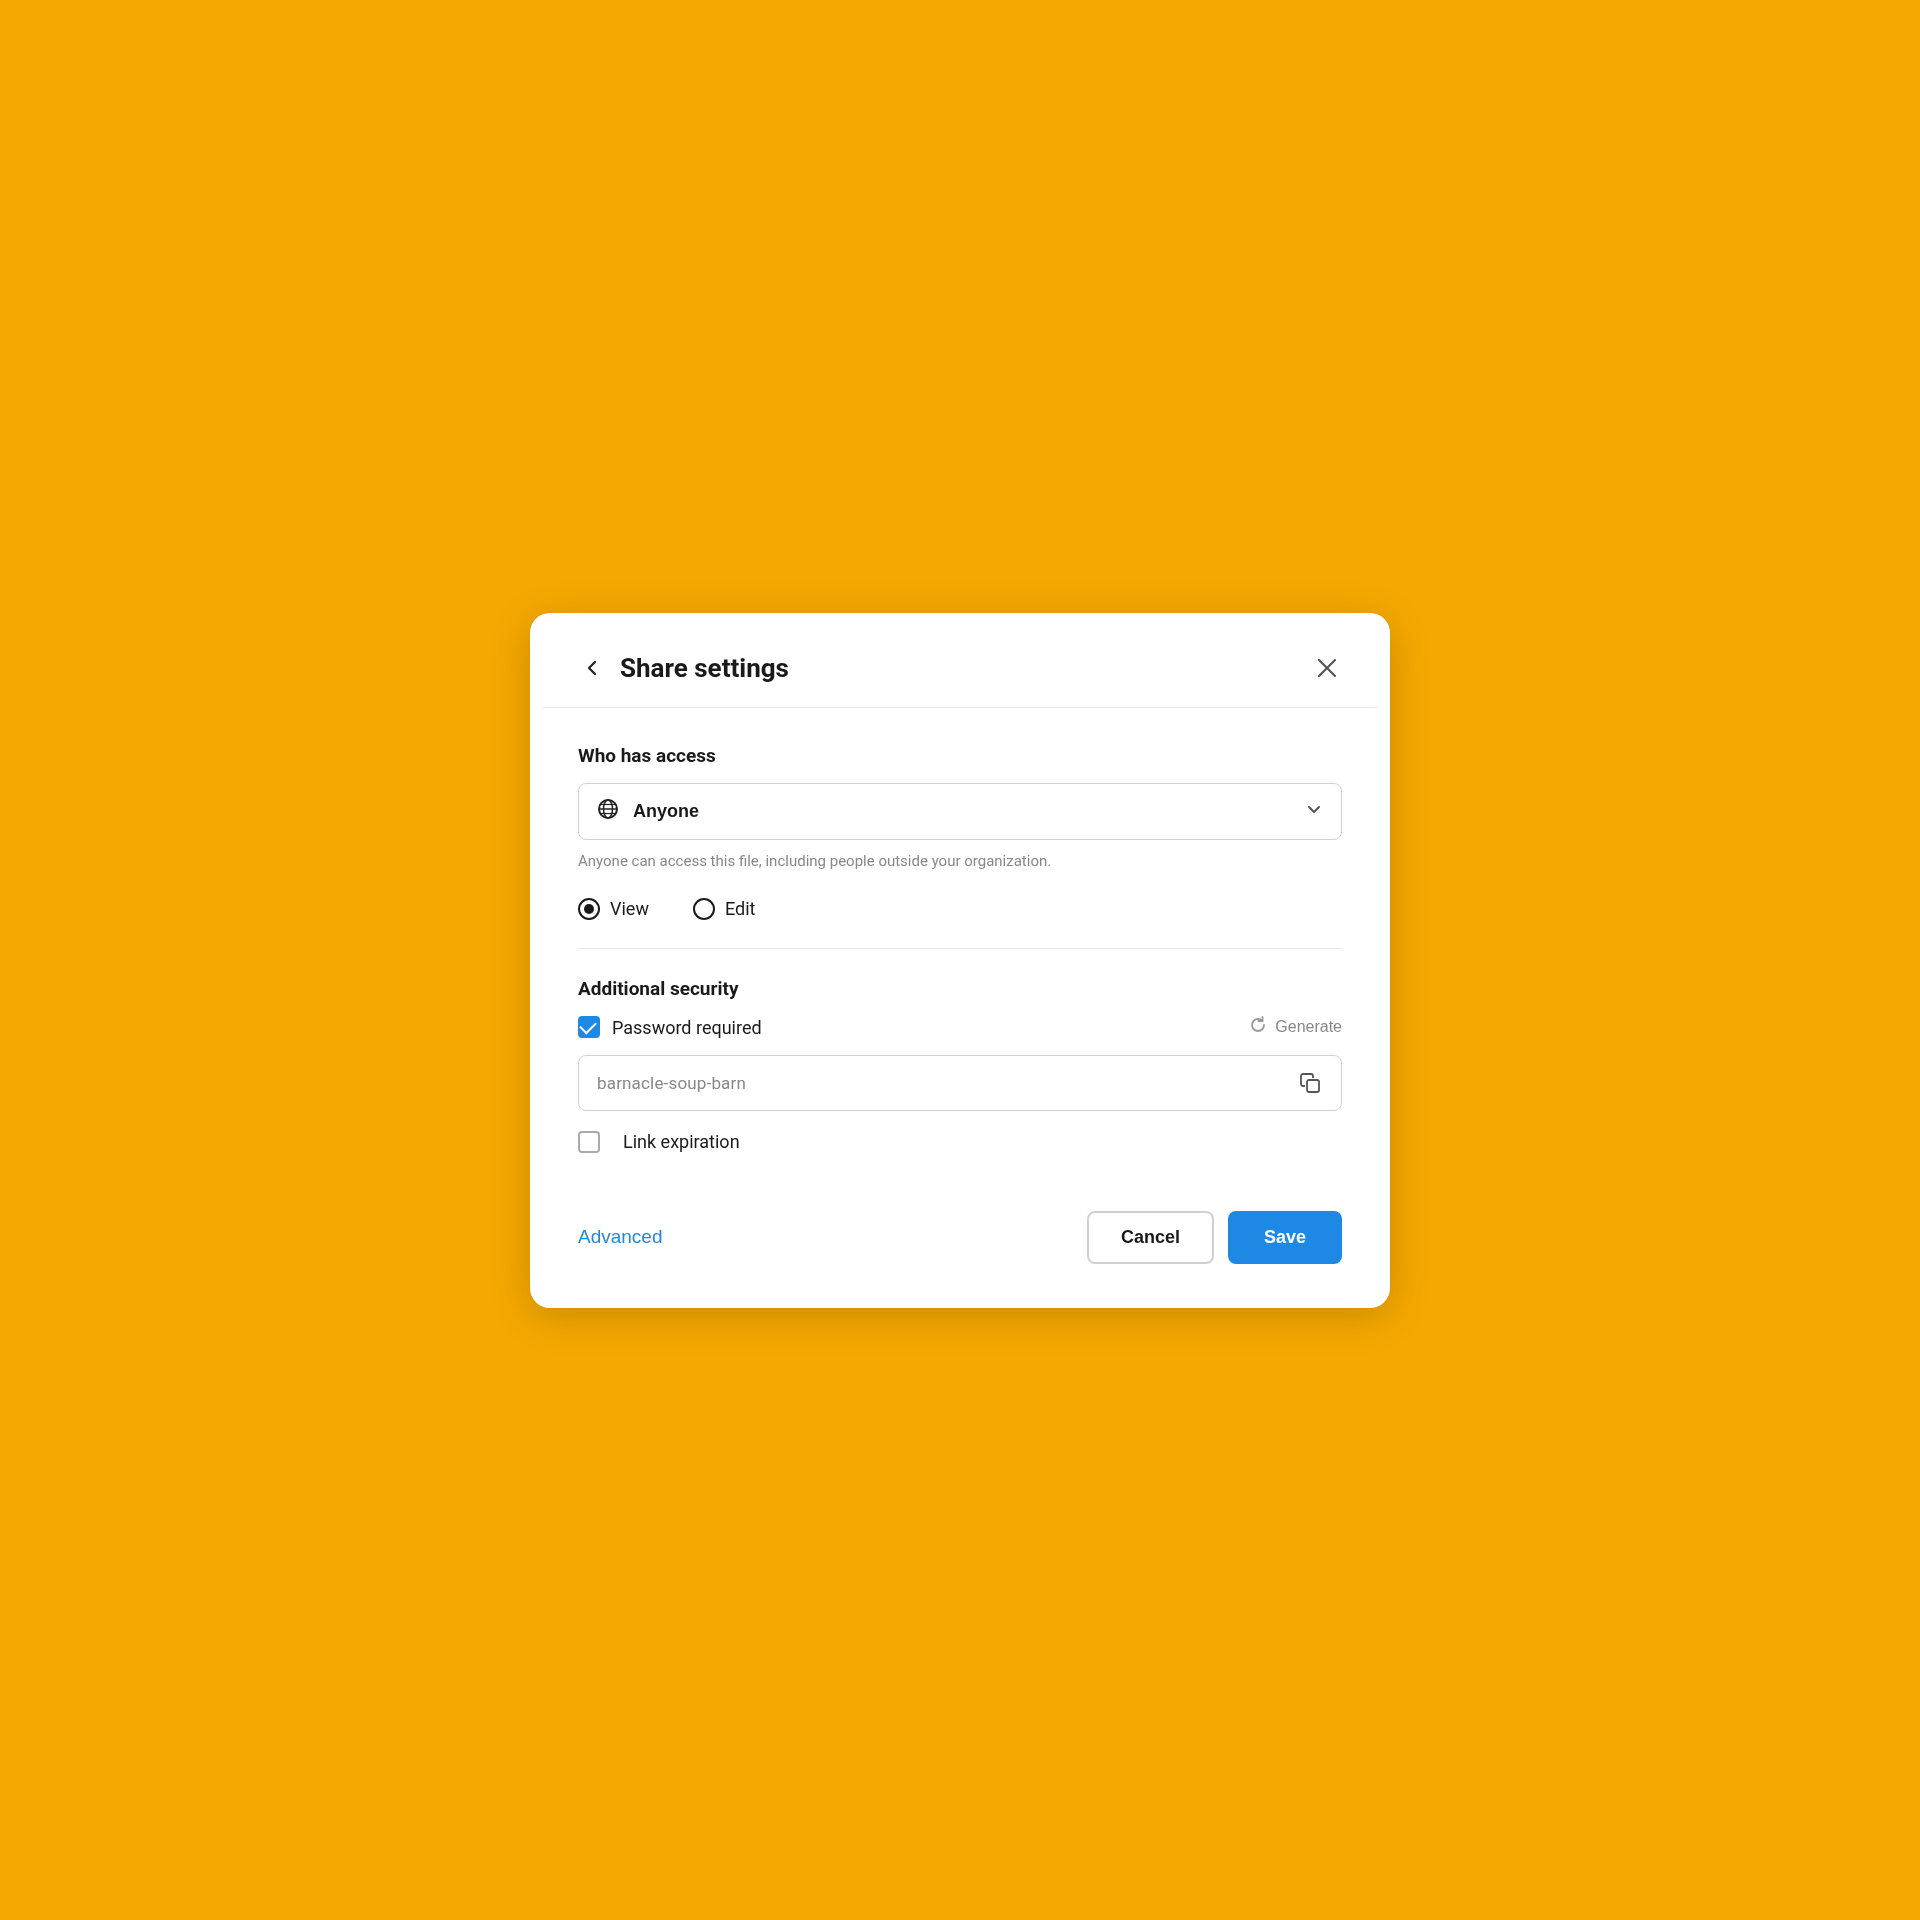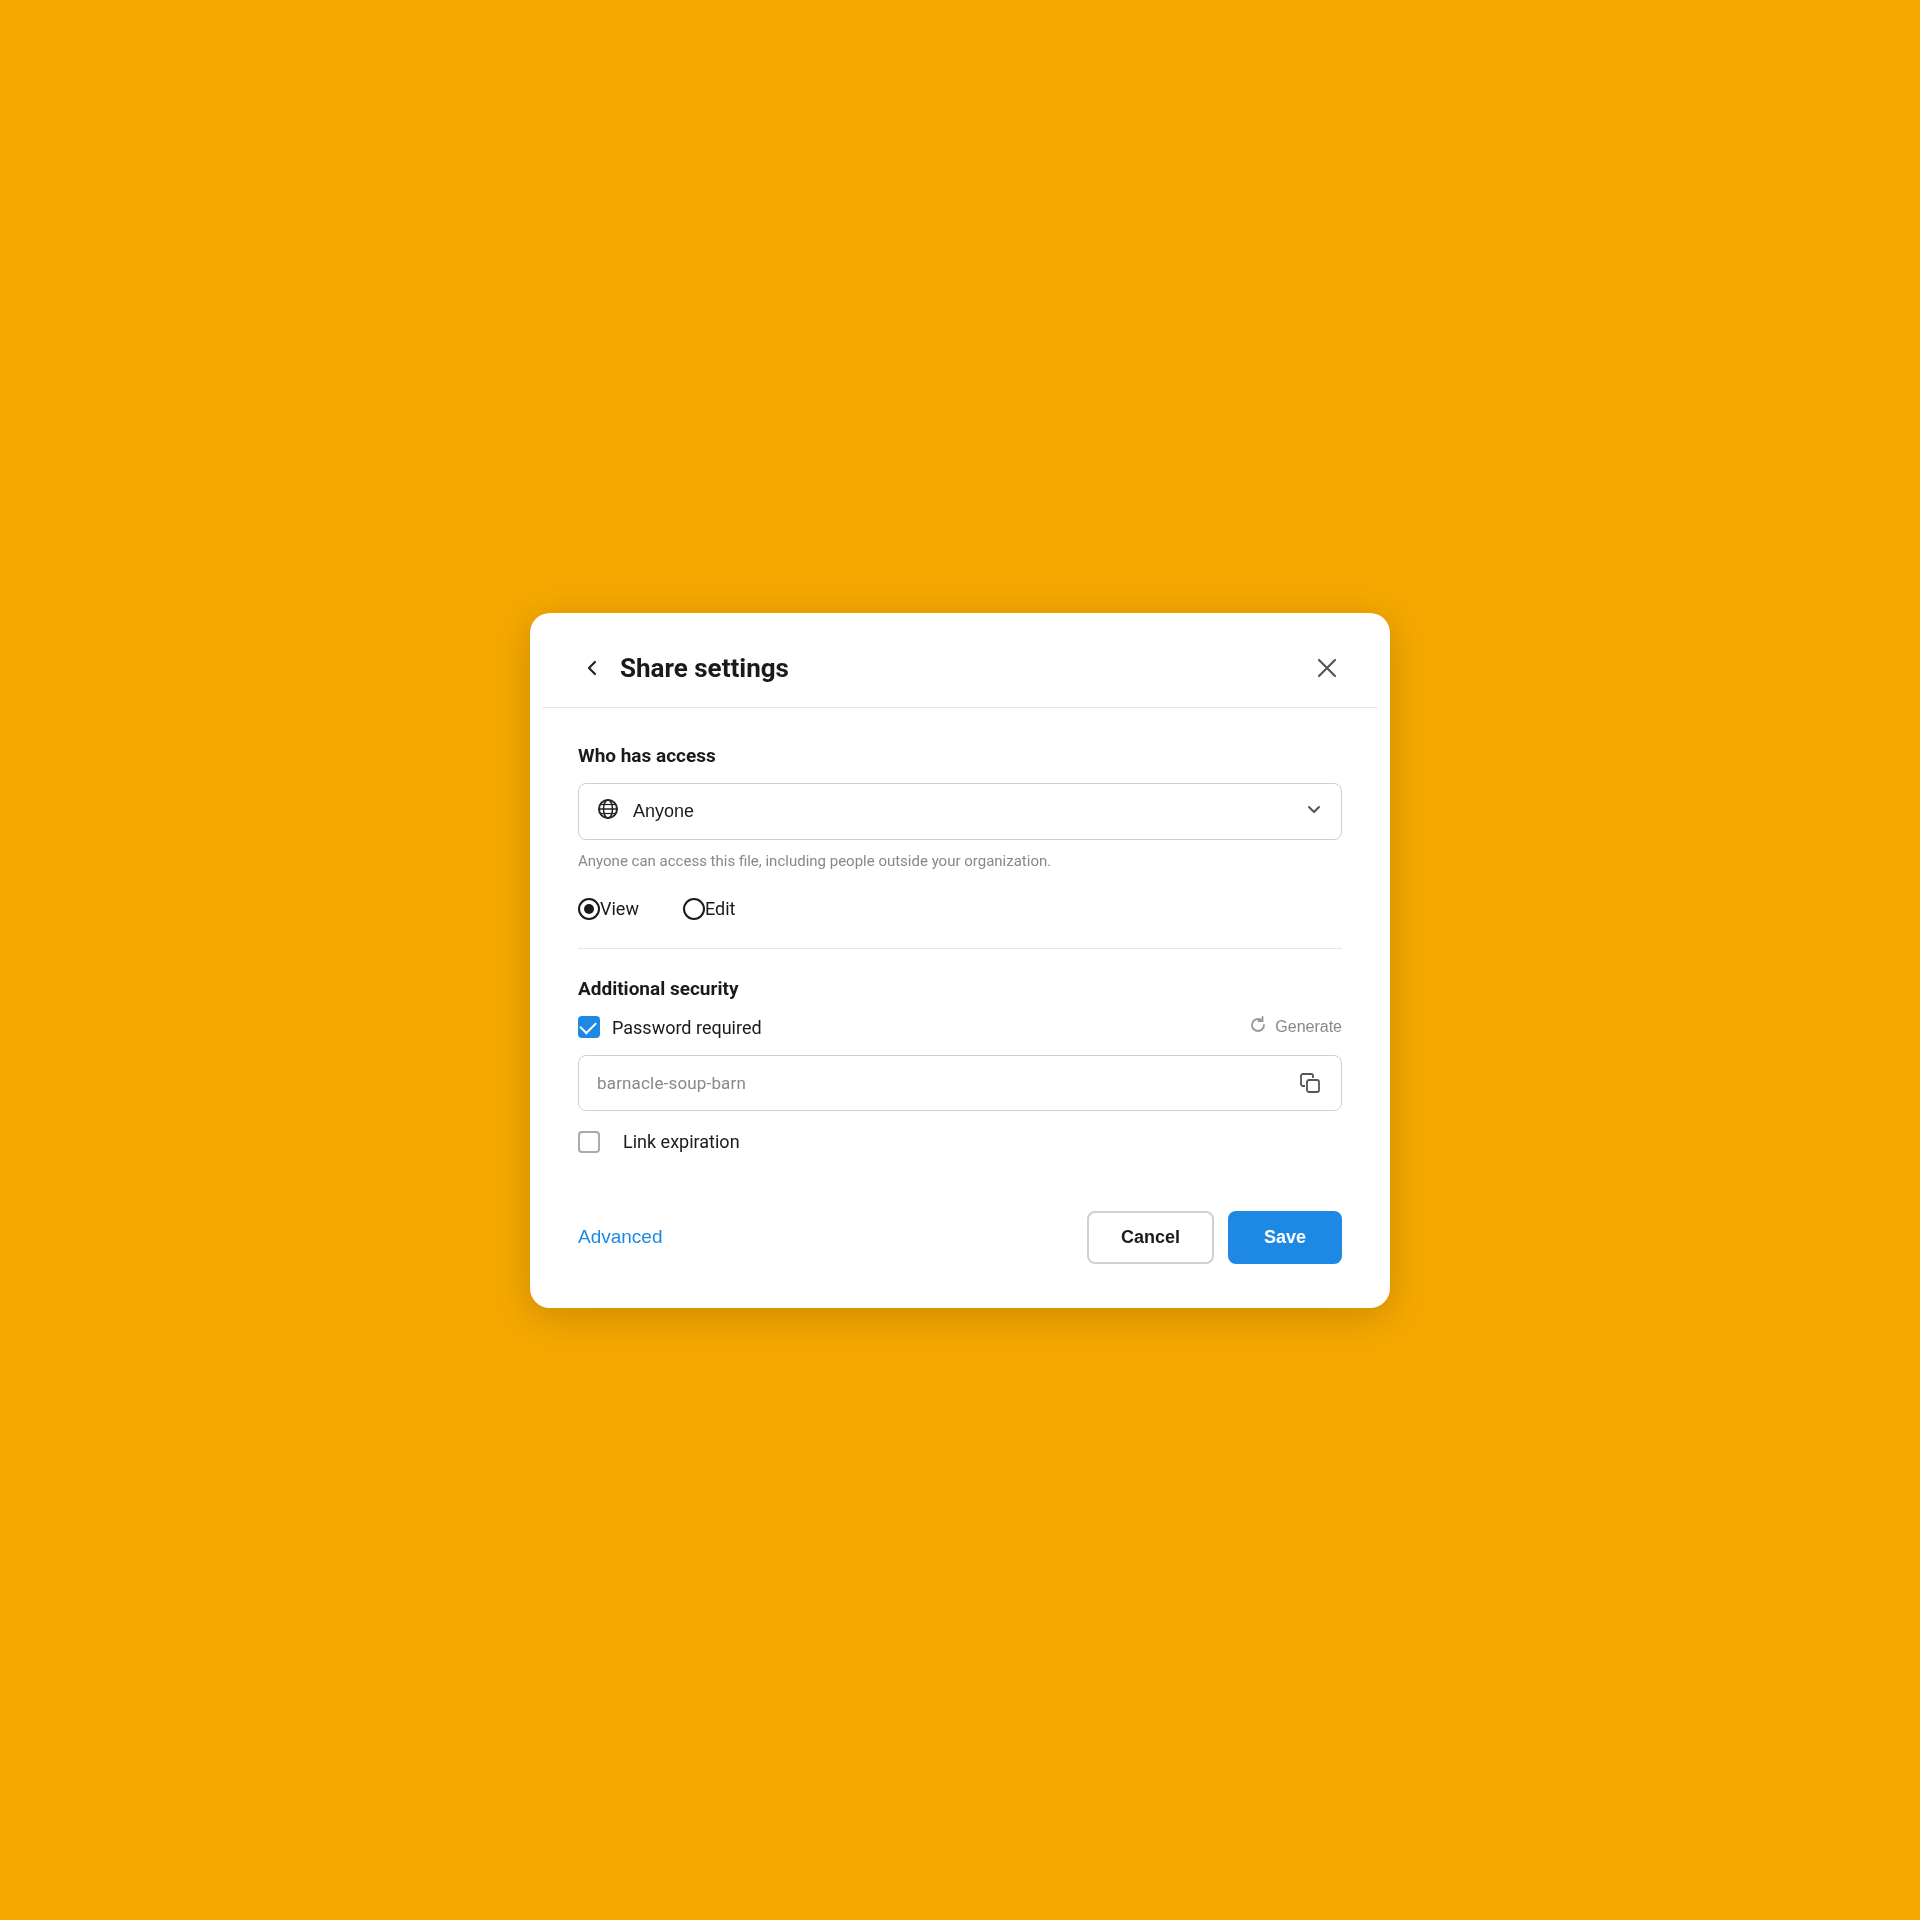--- a/index.html
+++ b/index.html
@@ -83,20 +83,21 @@
     .access-dropdown {
       display: flex;
       align-items: center;
       border: 1.5px solid #d0d0d0;
       border-radius: 8px;
       padding: 14px 18px;
       cursor: pointer;
       background: #fff;
       width: 100%;
       gap: 14px;
+      font-weight: bold;
     }
 
     .globe-icon {
       font-size: 20px;
       color: #333;
     }
 
     .dropdown-label {
       flex: 1;
       font-size: 18px;
@@ -128,20 +129,21 @@
 
     .radio-group {
       display: flex;
       gap: 44px;
       align-items: center;
     }
 
     .radio-option {
       display: flex;
       align-items: center;
+      gap: 10px;
       cursor: pointer;
       font-size: 18px;
       color: #1a1a1a;
     }
 
     .security-section {
       margin-top: 4px;
     }
 
     .checkbox-row {

